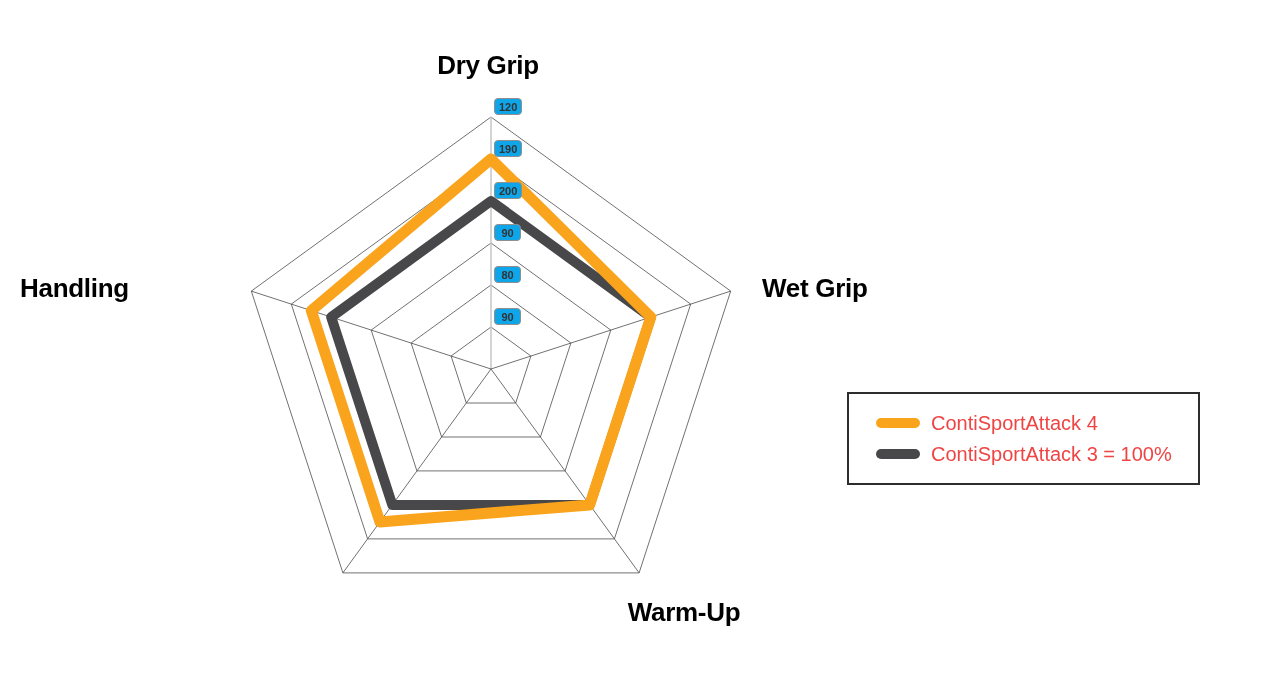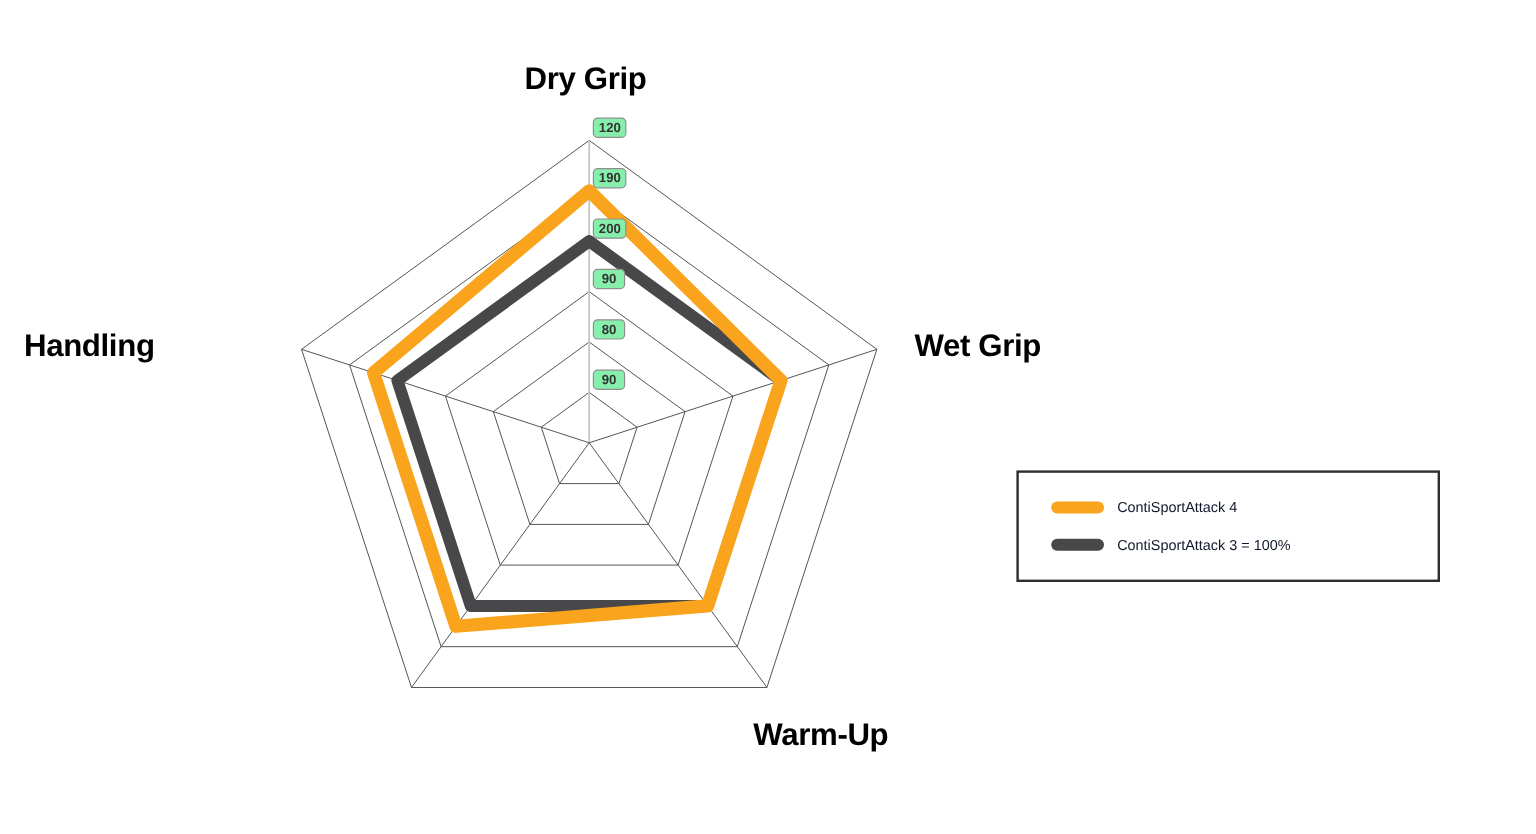--- a/index.html
+++ b/index.html
@@ -30,21 +30,21 @@
   .axis-warmup   { left: 584px; top: 598px; width: 200px; text-align: center; }
   .axis-mileage  { left: 207px; top: 598px; width: 200px; text-align: center; }
   .axis-handling { left: 20px;  top: 274px; width: 200px; text-align: left; }
   .tick {
     position: absolute;
     left: 494px;
     min-width: 27px;
     height: 17px;
     box-sizing: border-box;
     padding: 0 4px;
-    background: #86efac;
+    background: #0ea5e9;
     border: 1.5px solid #8f8f8f;
     border-radius: 4px;
     display: flex;
     align-items: center;
     justify-content: center;
     font-weight: 700;
     font-size: 11px;
     color: #333333;
     z-index: 3;
   }
@@ -60,23 +60,23 @@
     display: flex;
     flex-direction: column;
     justify-content: center;
     gap: 9px;
     padding-left: 27px;
   }
   .legend-row {
     display: flex;
     align-items: center;
     gap: 11px;
-    font-size: 12px;
+    font-size: 20px;
     line-height: 22px;
-    color: #0f172a;
+    color: #ef4444;
     white-space: nowrap;
   }
   .swatch {
     display: inline-block;
     width: 44px;
     height: 10px;
     border-radius: 5px;
     flex: none;
   }
 </style>

